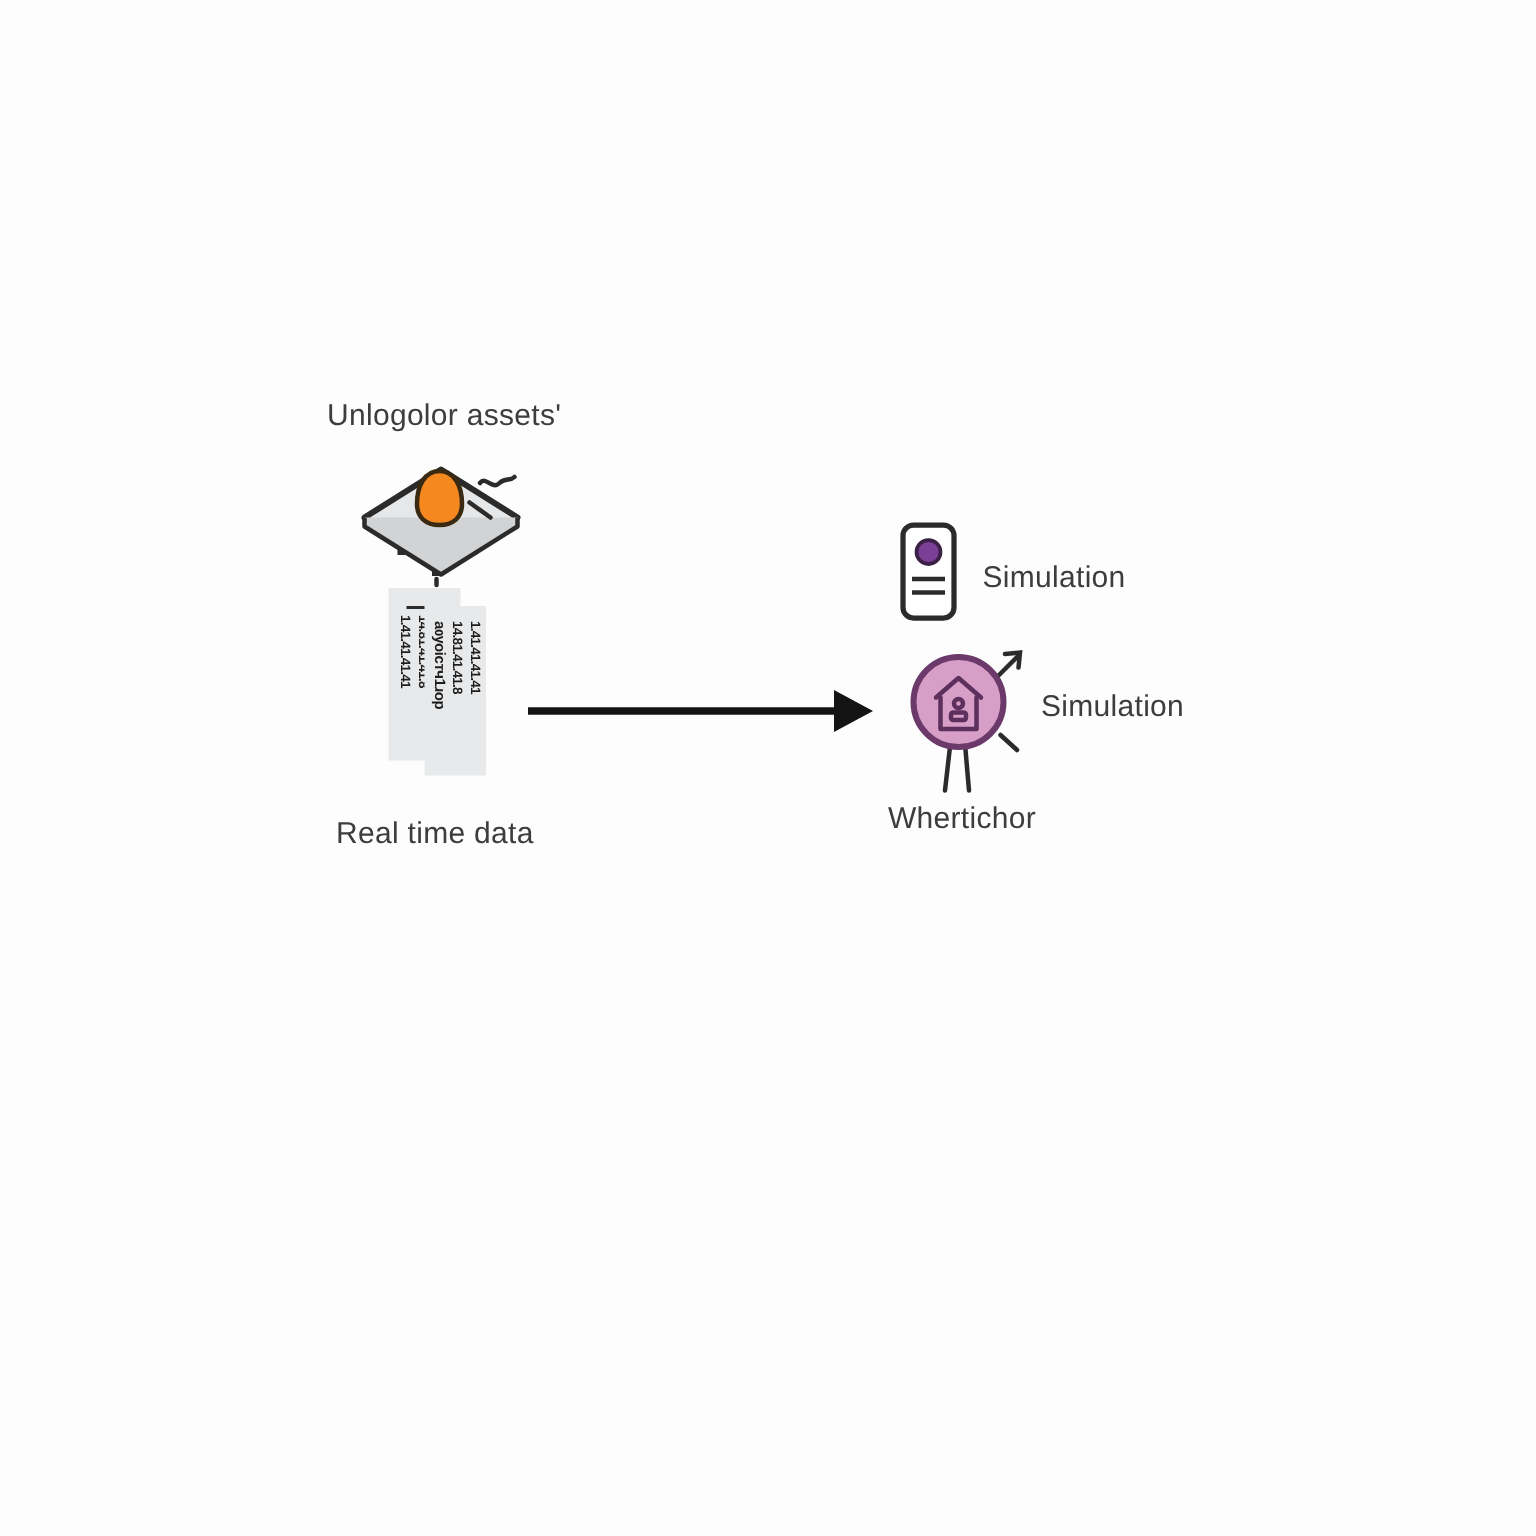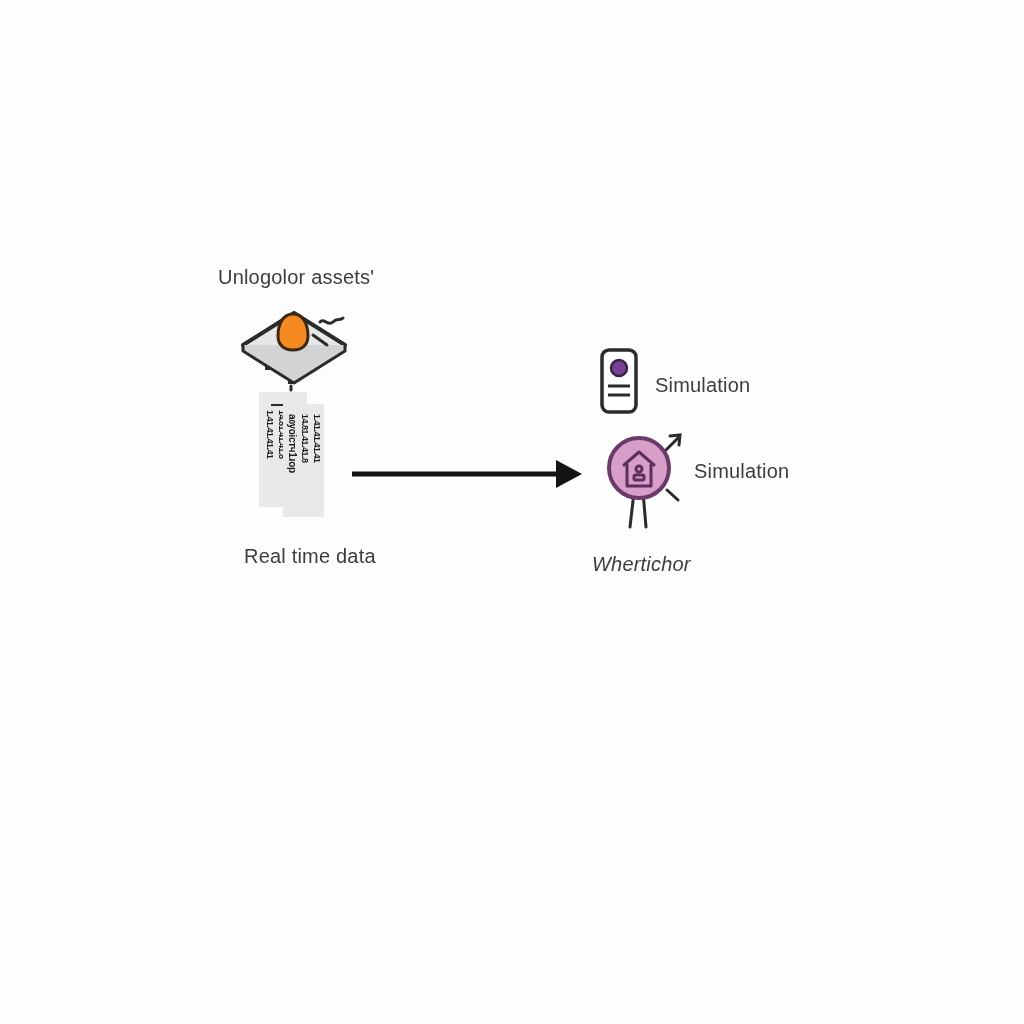--- a/index.html
+++ b/index.html
@@ -21,24 +21,24 @@
   .label {
     position: absolute;
     color: #3d3d3d;
     font-family: "Liberation Sans", sans-serif;
     font-size: 20px;
     font-weight: 400;
     letter-spacing: 0.2px;
     white-space: nowrap;
   }
   #label-physical-assets { left: 218px; top: 266px; }
-  #label-real-time-data  { left: 244px; top: 545px; }
+  #label-real-time-data  { left: 224px; top: 545px; }
   #label-simulation      { left: 655px; top: 374px; }
   #label-unlogolor       { left: 694px; top: 460px; }
-  #label-whertichor      { left: 592px; top: 553px; font-style: italic; }
+  #label-whertichor      { left: 592px; top: 535px; }
 
   .svg-layer {
     position: absolute;
     left: 0;
     top: 0;
     width: 1024px;
     height: 1024px;
   }
   .doc-block {
     position: absolute;

